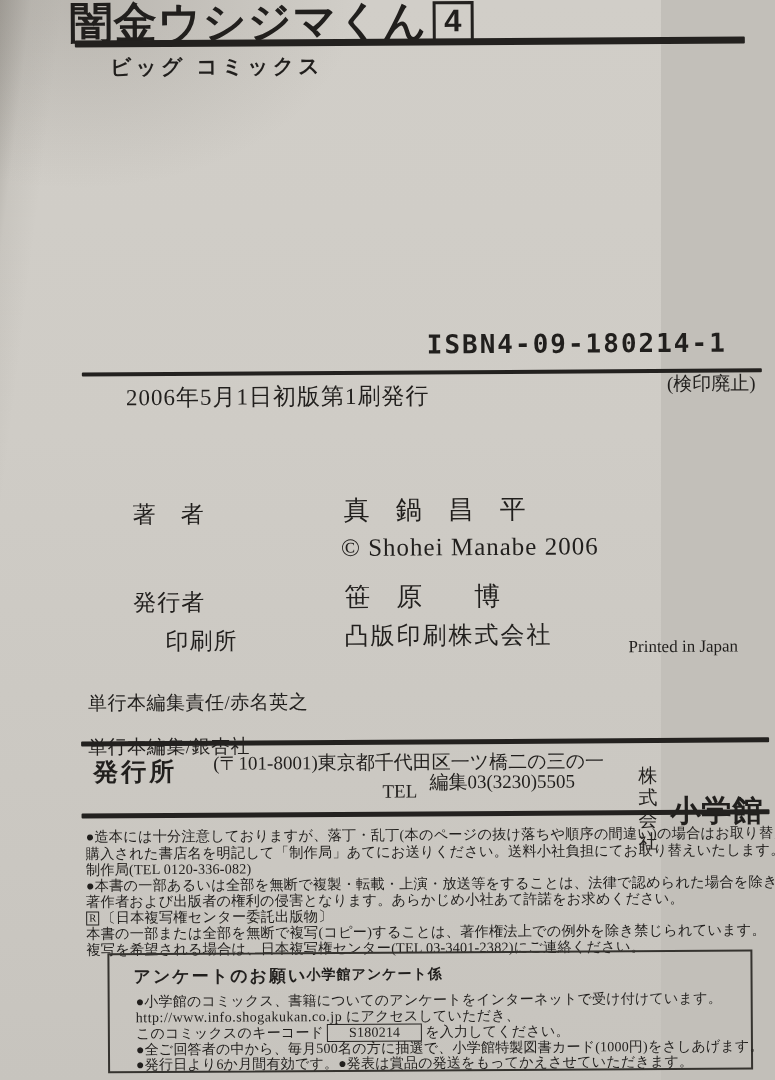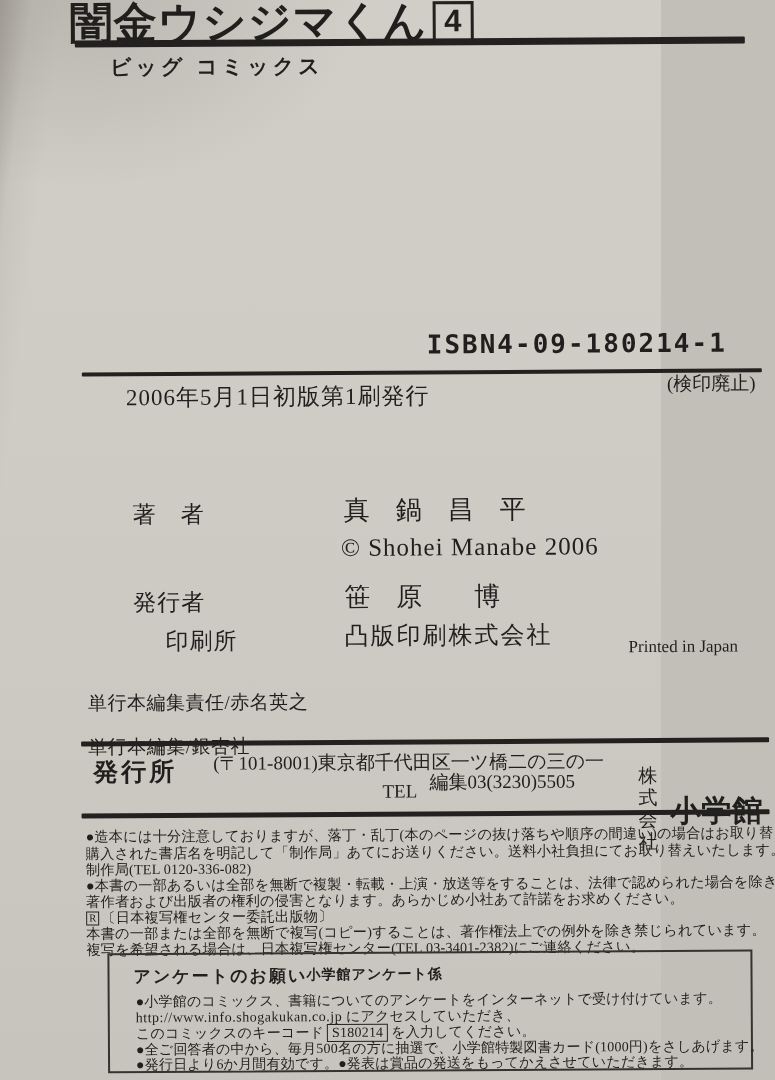--- a/index.html
+++ b/index.html
@@ -46,21 +46,21 @@
   .corp-name{left:669px;top:793px;font-size:30px;font-weight:900;letter-spacing:1px;}
 
   .fine{left:84px;font-size:14.2px;letter-spacing:.2px;}
   .rbox{display:inline-block;border:1.5px solid #23211f;font-size:10.5px;line-height:11px;
     padding:0 2px 1px 2px;margin-right:2px;vertical-align:1px;font-family:"Liberation Serif",serif;}
 
   .survey-box{left:105px;top:952px;width:641px;height:116px;border:2px solid #35332f;}
   .survey-title{left:24px;top:10px;font-size:17px;font-weight:bold;letter-spacing:2px;}
   .survey-recipient{left:197px;top:12px;font-size:14px;letter-spacing:1px;font-weight:bold;}
   .survey-line{left:26px;font-size:14px;letter-spacing:.2px;}
-  .keycode-box{display:inline-block;border:1.5px solid #23211f;padding:0 4px;margin:0 3px;
+  .keycode-box{display:inline-block;border:1.5px solid #23211f;padding:0 21px;margin:0 3px;
     font-size:14px;}
   .url{letter-spacing:.5px;}
 </style>
 </head>
 <body>
 
 <div class="sheet">
   <div class="tilt">
 
     <div class="abs book-title gothic"><span>闇金ウシジマくん</span><span class="vol-box">4</span></div>

